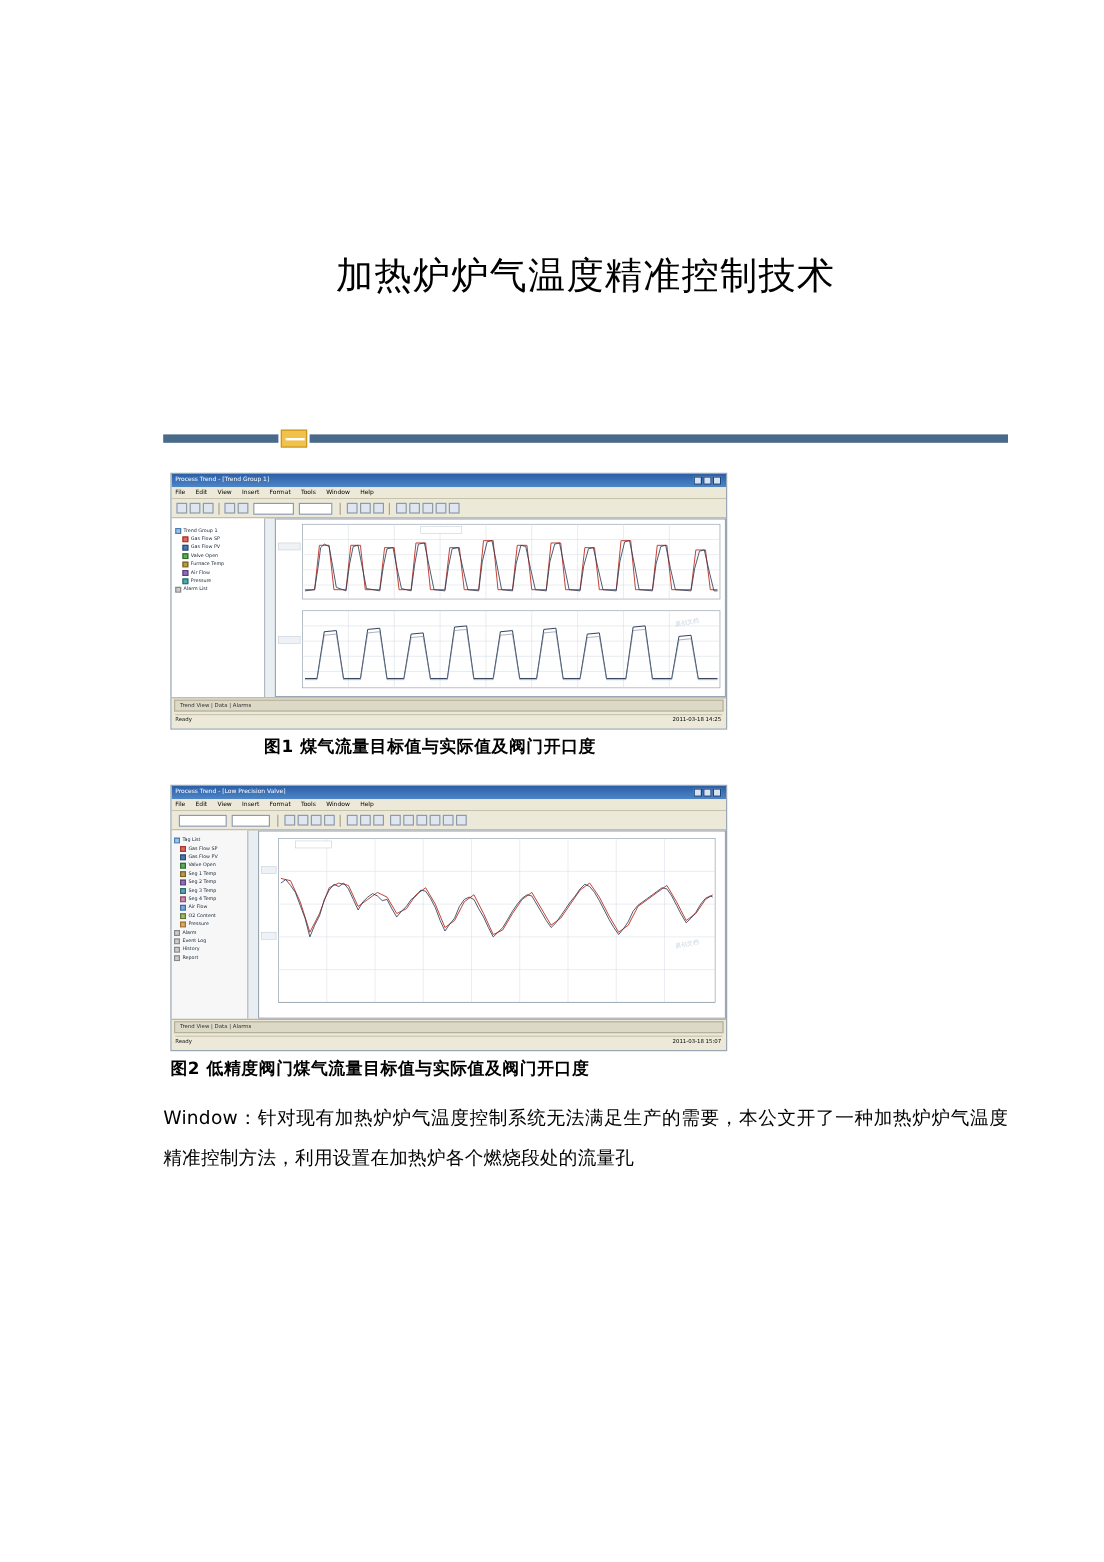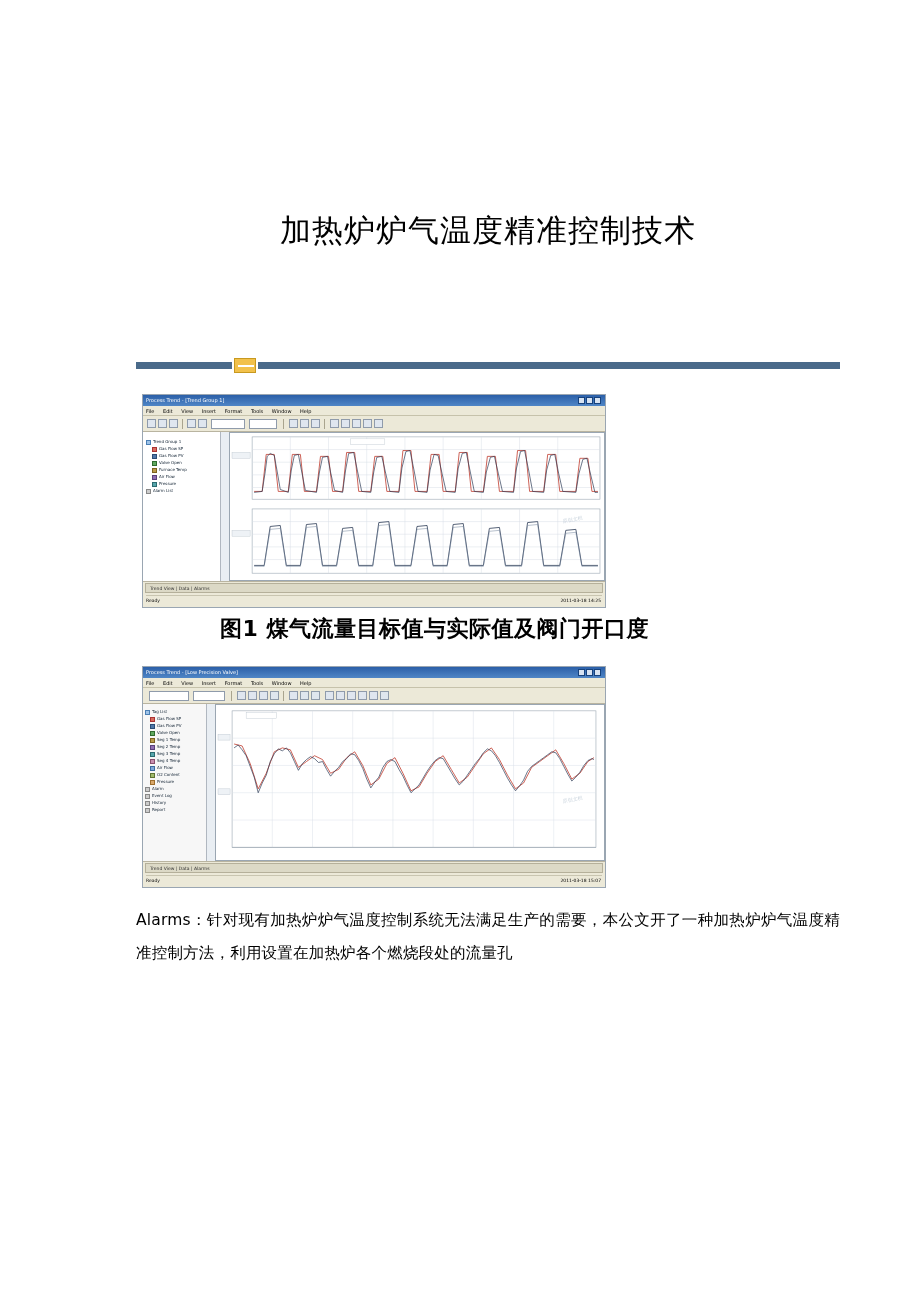--- a/index.html
+++ b/index.html
@@ -105,21 +105,21 @@
     box-sizing: border-box;
     overflow: hidden;
   }
   .fig2 .figure-img { height: 222px; }
 
   .figure-caption {
     margin-top: 6px;
     margin-left: 84px;
     font-family: "DejaVu Sans", sans-serif;
     font-weight: bold;
-    font-size: 22px;
+    font-size: 14px;
     letter-spacing: 0.5px;
   }
   .fig2 .figure-caption { margin-left: 6px; }
 
   
   .win-titlebar {
     position: absolute;
     left: 0; top: 0; right: 0;
     height: 11px;
     background: linear-gradient(#2b5fa8, #4f86c6);
@@ -529,18 +529,19 @@
           <div class="watermark">原创文档</div>
         </div>
 
         <div class="win-statusbar">
           <div class="sb-tabs">Trend View   |   Data   |   Alarms</div>
           <div class="sb-text">Ready</div>
           <div class="sb-right">2011-03-18  15:07</div>
         </div>
       </div>
 
+      <div class="figure-caption">图2 低精度阀门煤气流量目标值与实际值及阀门开口度</div>
     </div>
 
-    <div class="body-text">Alarms：针对现有加热炉炉气温度控制系统无法满足生产的需要，本公文开了一种加热炉炉气温度精准控制方法，利用设置在加热炉各个燃烧段处的流量孔</div>
+    <div class="body-text">Window：针对现有加热炉炉气温度控制系统无法满足生产的需要，本公文开了一种加热炉炉气温度精准控制方法，利用设置在加热炉各个燃烧段处的流量孔</div>
 
   </div>
 </div>
 
 </body></html>

